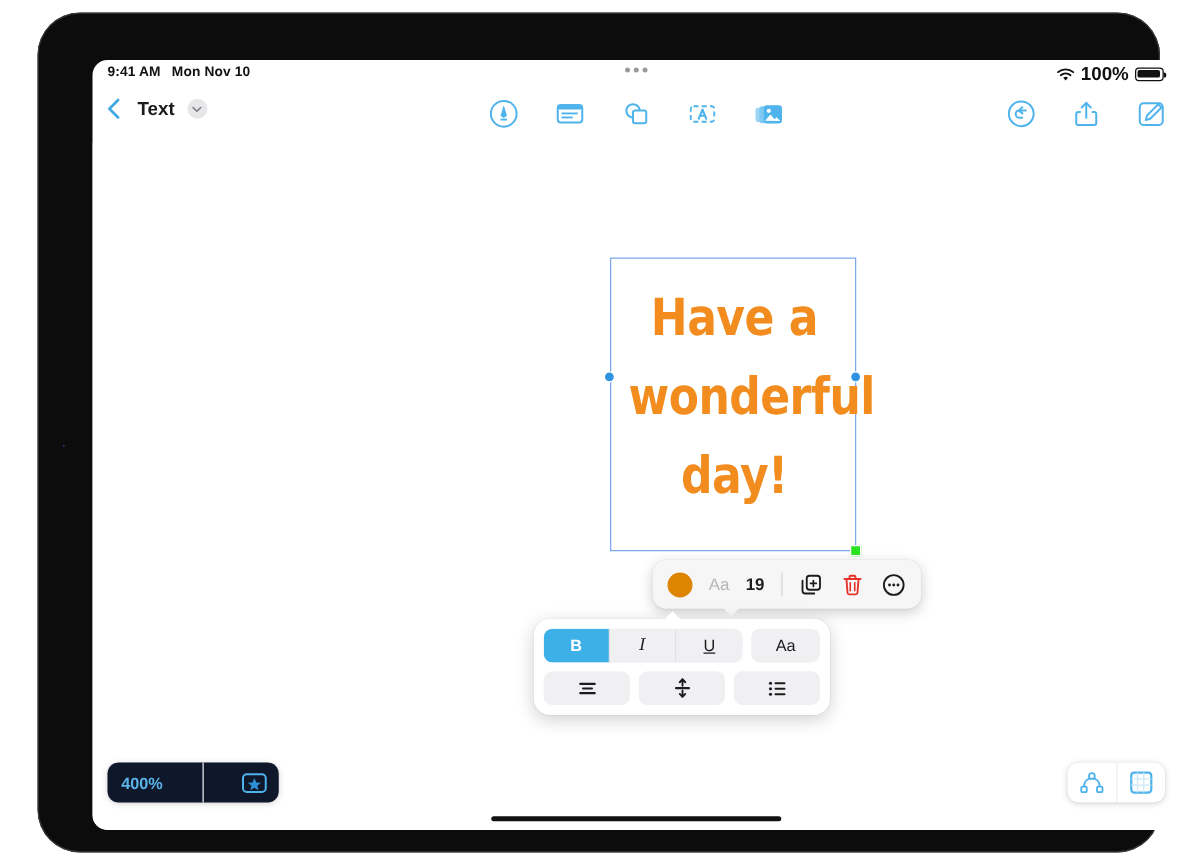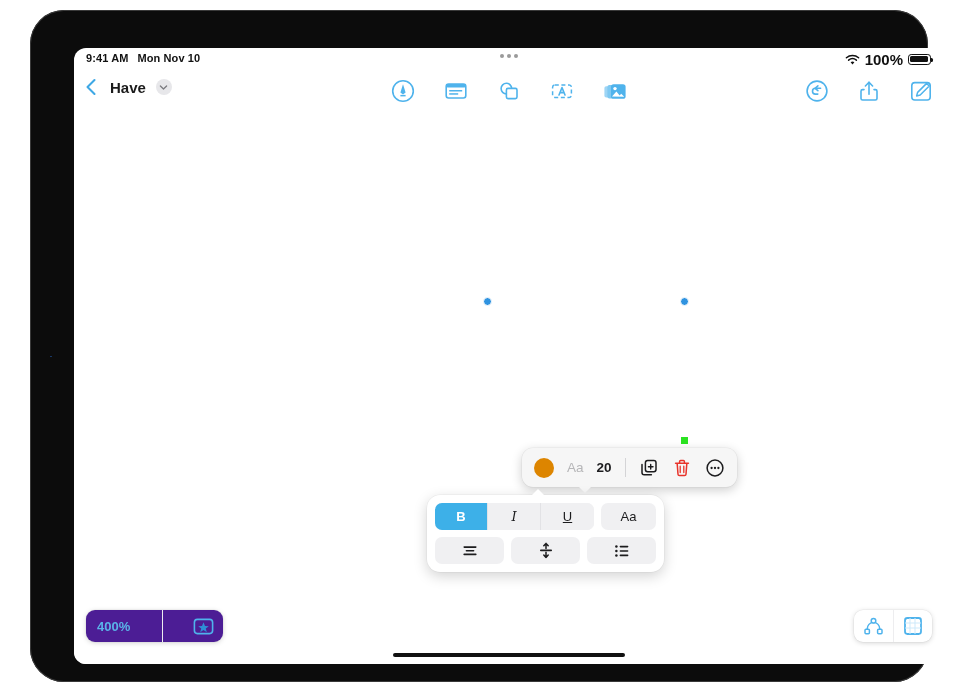--- a/index.html
+++ b/index.html
@@ -213,21 +213,21 @@
     height: 27px; border-radius: 7px; background: #f0f0f2;
     display: flex; align-items: center; justify-content: center;
     font-size: 13px; color: #1c1c1e;
   }
   #btn-aa { width: 55px; }
   .btn-pill.w-wide { width: 74px; }
 
   
   #zoom-group {
     position: absolute; left: 12px; bottom: 22px;
-    height: 32px; background: #4c1d95; border-radius: 9px;
+    height: 32px; background: #0f172a; border-radius: 9px;
     display: flex; align-items: center;
     box-shadow: 0 1px 5px rgba(0,0,0,.17), 0 0 0 .5px rgba(0,0,0,.05);
     gap: 21px;
   }
   #zoom-value {
     padding: 0 11px; font-size: 13px; color: #5AB4E8; font-weight: bold;
   }
   #zoom-sep { width: 1px; height: 32px; background: #ededef; }
   #fav-btn { padding: 0 9px; display: flex; align-items: center; }
 
@@ -280,21 +280,21 @@
           </span>
       </div>
     </div>
 
     <div id="nav-bar">
 
       <div id="nav-left">
         <svg id="back-chevron" viewBox="0 0 18 22">
           <path d="M12.5 4 L5.5 11 L12.5 18" stroke="#3EA8E5" stroke-width="2.1" fill="none" stroke-linecap="round" stroke-linejoin="round"></path>
         </svg>
-        <span id="doc-title">Have</span>
+        <span id="doc-title">Text</span>
         <span id="title-chevron-btn">
           <svg width="9" height="7" viewBox="0 0 9 7">
             <path d="M1.4 2 L4.5 5 L7.6 2" stroke="#7b7b80" stroke-width="1.3" fill="none" stroke-linecap="round" stroke-linejoin="round"></path>
           </svg>
         </span>
       </div>
 
       <div id="nav-center">
 
         <svg class="nav-icon" viewBox="0 0 26 26">
@@ -342,29 +342,34 @@
         </svg>
         <svg class="nav-icon" viewBox="0 0 26 26">
           <rect x="3.8" y="4.6" width="18.4" height="17.4" rx="3" stroke="#4FB3EC" stroke-width="1.6" fill="none"></rect>
           <path d="M18.6 5.4 L9.6 14.4 L8.6 18 L12.2 17 L21.2 8 Z" fill="#ffffff" stroke="#4FB3EC" stroke-width="1.5" stroke-linejoin="round"></path>
         </svg>
       </div>
     </div>
 
     <div id="canvas">
 
+      <div id="text-box">
+        <div id="text-content">Have a
+wonderful
+day!</div>
+      </div>
 
       <span class="handle-dot" style="left:409px; top:183px;"></span>
       <span class="handle-dot" style="left:606px; top:183px;"></span>
       <span class="handle-square" style="left:606px; top:322px;"></span>
 
       <div id="format-bar">
         <span id="color-swatch"></span>
         <span class="fb-label">Aa</span>
-        <span class="fb-size">20</span>
+        <span class="fb-size">19</span>
         <span class="fb-divider"></span>
         <svg width="20" height="20" viewBox="0 0 20 20">
           <rect x="6.4" y="2.6" width="10.6" height="11.2" rx="2.2" stroke="#1c1c1e" stroke-width="1.5" fill="none"></rect>
           <path d="M12.4 16.8 H5.2 a2.2 2.2 0 0 1 -2.2 -2.2 V6.6" stroke="#1c1c1e" stroke-width="1.5" fill="none" stroke-linecap="round"></path>
           <path d="M11.7 6.4 V11 M9.4 8.7 H14" stroke="#1c1c1e" stroke-width="1.4" stroke-linecap="round"></path>
         </svg>
         <svg width="20" height="20" viewBox="0 0 20 20">
           <path d="M3.6 5.2 H16.4" stroke="#E8332A" stroke-width="1.6" stroke-linecap="round"></path>
           <path d="M7.6 5 V3.6 a1 1 0 0 1 1 -1 h2.8 a1 1 0 0 1 1 1 V5" stroke="#E8332A" stroke-width="1.5" fill="none"></path>
           <path d="M5.2 5.6 L6 16.2 a1.4 1.4 0 0 0 1.4 1.3 h5.2 a1.4 1.4 0 0 0 1.4 -1.3 L14.8 5.6" stroke="#E8332A" stroke-width="1.5" fill="none" stroke-linejoin="round"></path>

